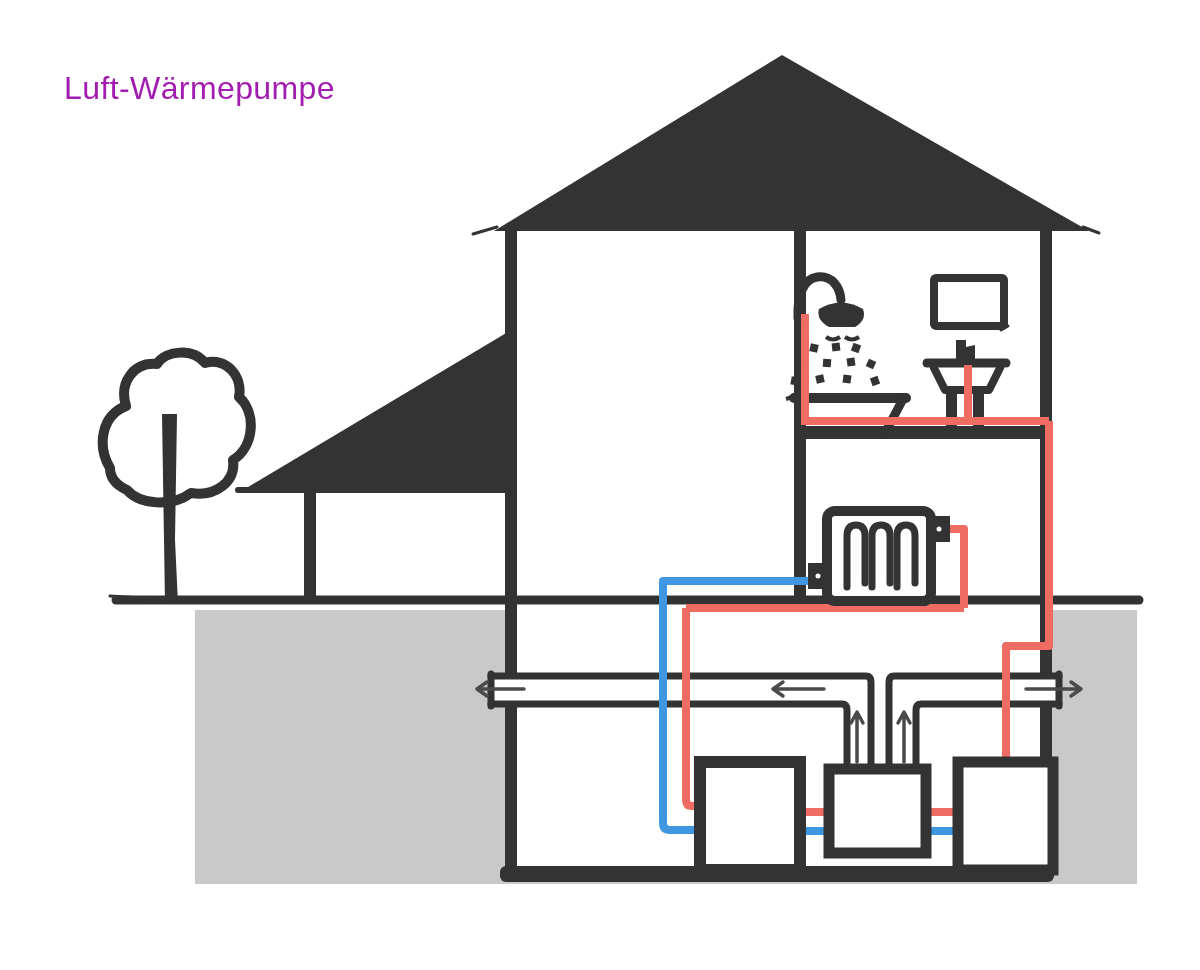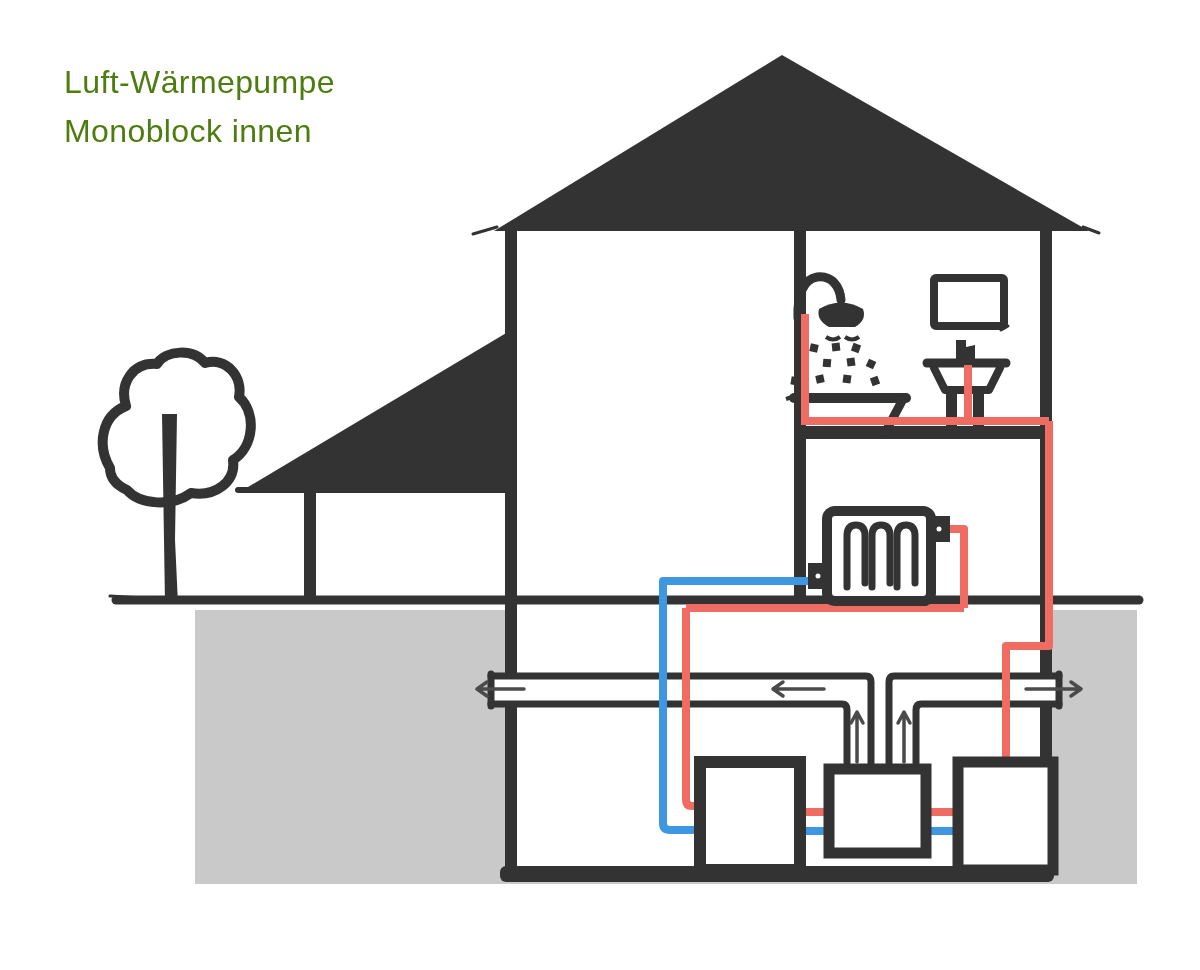--- a/index.html
+++ b/index.html
@@ -1,39 +1,38 @@
 <!DOCTYPE html>
 <html><head>
 <meta charset="utf-8">
 <style>
   html,body{margin:0;padding:0;background:#ffffff;}
   body{width:1200px;height:970px;position:relative;overflow:hidden;
        font-family:"Liberation Sans",sans-serif;}
-  .title-block{position:absolute;left:64px;top:58px;color:#4d7c0f;
+  .title-block{position:absolute;left:64px;top:64px;color:#a21caf;
        font-size:32px;line-height:49px;font-weight:400;letter-spacing:.4px;}
   svg{position:absolute;left:0;top:0;}
   .ink{fill:#333333;}
   .ink-stroke{stroke:#333333;fill:none;}
   .white-fill{fill:#ffffff;}
   .thick{stroke-width:12;}
   .outline10{stroke-width:10;}
   .outline9{stroke-width:9;}
   .outline8{stroke-width:8;}
   .outline7{stroke-width:7;}
   .sketch{stroke-linecap:round;stroke-linejoin:round;}
   .pipe path{fill:none;stroke-width:8;stroke-linecap:butt;stroke-linejoin:round;}
   .arrow{stroke:#4a4a4a;stroke-width:3.5;fill:none;stroke-linecap:round;stroke-linejoin:round;}
   .drop{fill:#333333;}
 </style>
 </head>
 <body>
 
 <div class="title-block">
   <div>Luft-Wärmepumpe</div>
-  <div>Monoblock innen</div>
 </div>
 
 <svg width="1200" height="970" viewBox="0 0 1200 970">
 
   <rect x="195" y="610" width="942" height="274" fill="#c9c9c9"></rect>
   <rect x="517" y="606" width="523" height="262" class="white-fill"></rect>
   <rect x="500" y="866" width="554" height="16" rx="6" class="ink"></rect>
 
   <path d="M 116 600 L 1139 600" class="ink-stroke sketch outline9"></path>
   <path d="M 110 596 L 176 600" class="ink-stroke sketch" stroke-width="3"></path>

